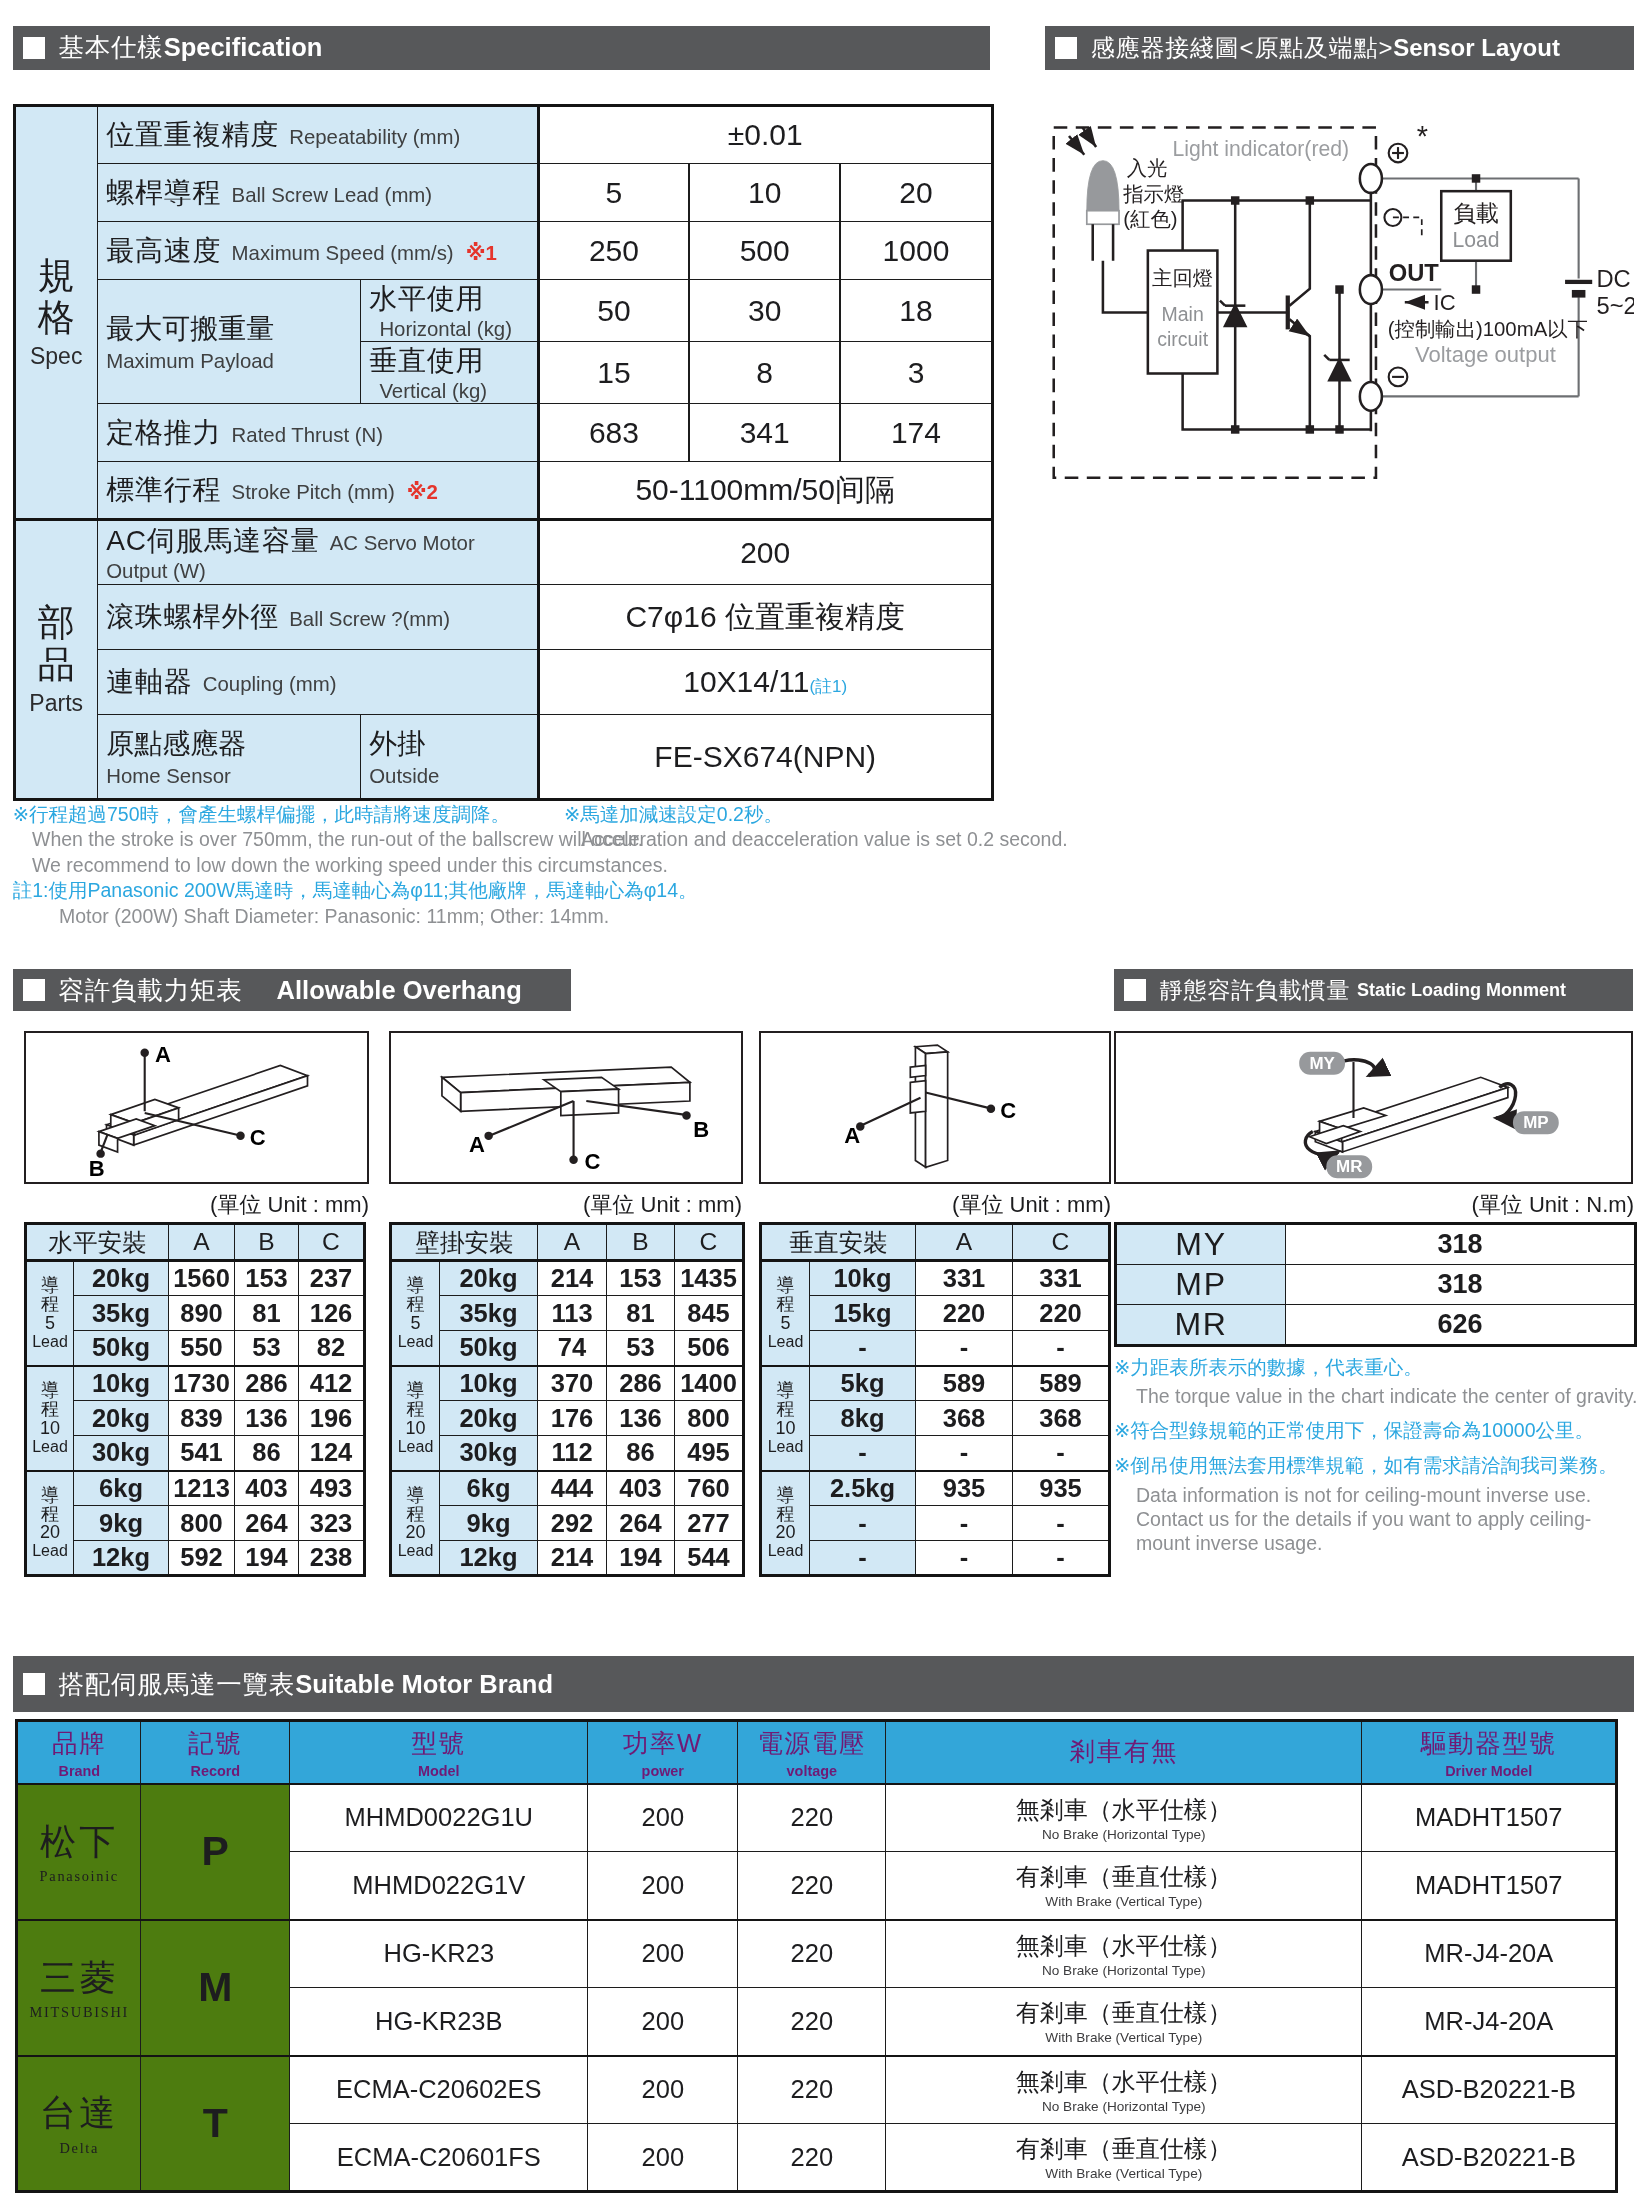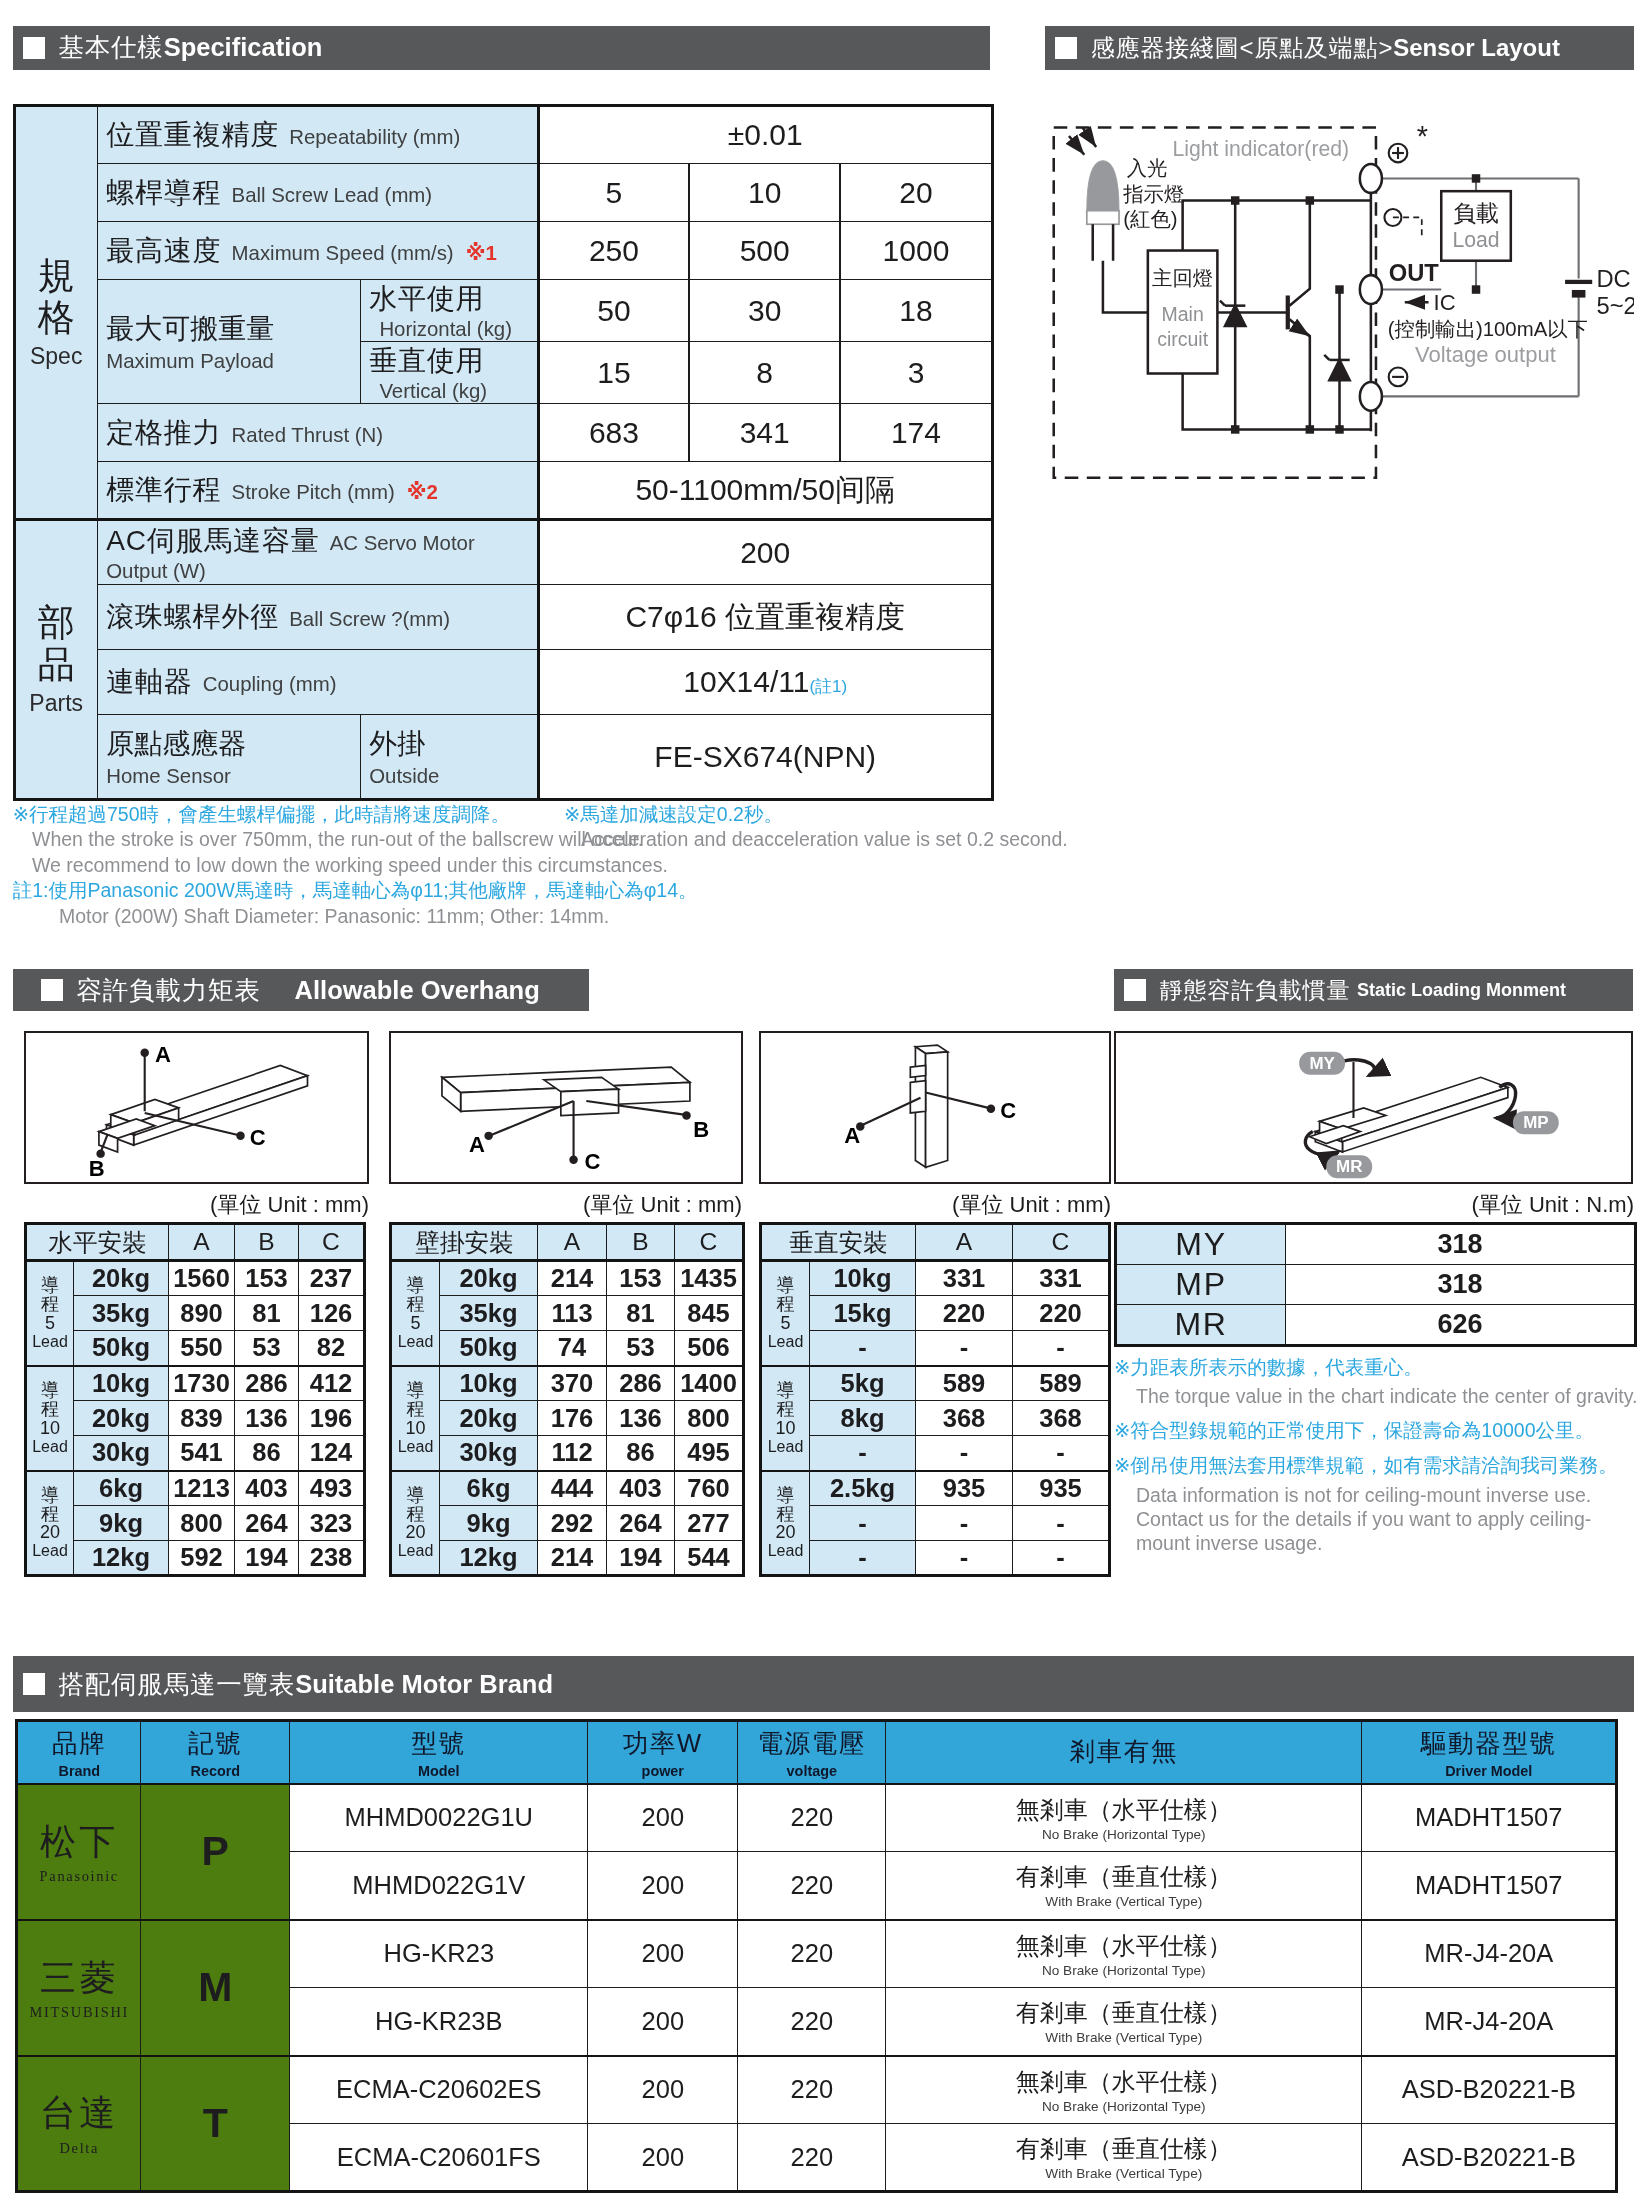--- a/index.html
+++ b/index.html
@@ -10,21 +10,21 @@
   }
   
   .bar{position:absolute;background:#57585a;color:#fff;display:flex;align-items:center;overflow:hidden;}
   .bar .sq{width:22px;height:22px;background:#fff;margin:0 13.6px 0 10.2px;flex:0 0 auto;}
   .bar .cn{font-size:25.5px;letter-spacing:0.8px;white-space:nowrap;}
   .bar .en{font-size:25.5px;font-weight:bold;white-space:nowrap;}
   #bar-spec{left:12.7px;top:25.5px;width:977px;height:44px;}
   #bar-sensor{left:1045px;top:25.5px;width:589px;height:44px;}
   #bar-sensor .cn{font-size:24px;}
   #bar-sensor .en{font-size:24px;}
-  #bar-overhang{left:12.7px;top:969px;width:558px;height:42px;padding-left:18px;}
+  #bar-overhang{left:12.7px;top:969px;width:558px;height:42px;}
   #bar-overhang .en{margin-left:34px;}
   #bar-static{left:1114px;top:969px;width:519px;height:42px;}
   #bar-static .cn{font-size:23px;}
   #bar-static .en{font-size:18px;margin-left:6.8px;}
   #bar-motor{left:12.7px;top:1656px;width:1621px;height:56px;}
 
   
   #spec-table{position:absolute;left:12.7px;top:104px;}
   table{border-collapse:collapse;table-layout:fixed;}
   .spec{width:978px;border:3.4px solid #141414;}
@@ -78,21 +78,21 @@
   .stt td.v{background:#fff;font-size:27px;font-weight:600;}
   #static-notes{position:absolute;left:1114px;top:1345px;width:526px;}
   #static-notes .ncn{display:block;white-space:normal;font-size:19.5px;margin-top:8.5px;}
   #static-notes .nen{display:block;white-space:normal;font-size:19.5px;margin:3.4px 0 0 22px;line-height:1.25;}
 
   
   #motor-table{position:absolute;left:15.3px;top:1719px;}
   .mt{width:1599px;border:3.4px solid #141414;}
   .mt th,.mt td{border:1.7px solid #1c1c1c;text-align:center;vertical-align:middle;padding:0;}
   .mt thead tr{height:63px;}
-  .mt thead th{background:#33a6d9;color:#0f172a;border-bottom:2.5px solid #141414;}
+  .mt thead th{background:#33a6d9;color:#701a75;border-bottom:2.5px solid #141414;}
   .mt thead .hcn{font-size:25.5px;font-weight:500;letter-spacing:1.7px;}
   .mt thead .hen{font-size:14.4px;font-weight:bold;margin-top:1.7px;}
   .mt tbody tr{height:68px;}
   .mt tbody tr.bfirst td{border-top:2.5px solid #141414;}
   .mt td.brand,.mt td.record{background:#4d7c0f;}
   .mt td.brand .bcn{font-size:36px;font-weight:500;letter-spacing:3.4px;}
   .mt td.brand .ben{font-family:"Liberation Serif","DejaVu Serif",serif;font-size:14.4px;letter-spacing:1.7px;margin-top:1.7px;}
   .mt td.record{font-size:41px;font-weight:600;}
   .mt td.model,.mt td.driver{font-size:25.5px;background:#fff;}
   .mt td.num{font-size:25.5px;background:#fff;}

